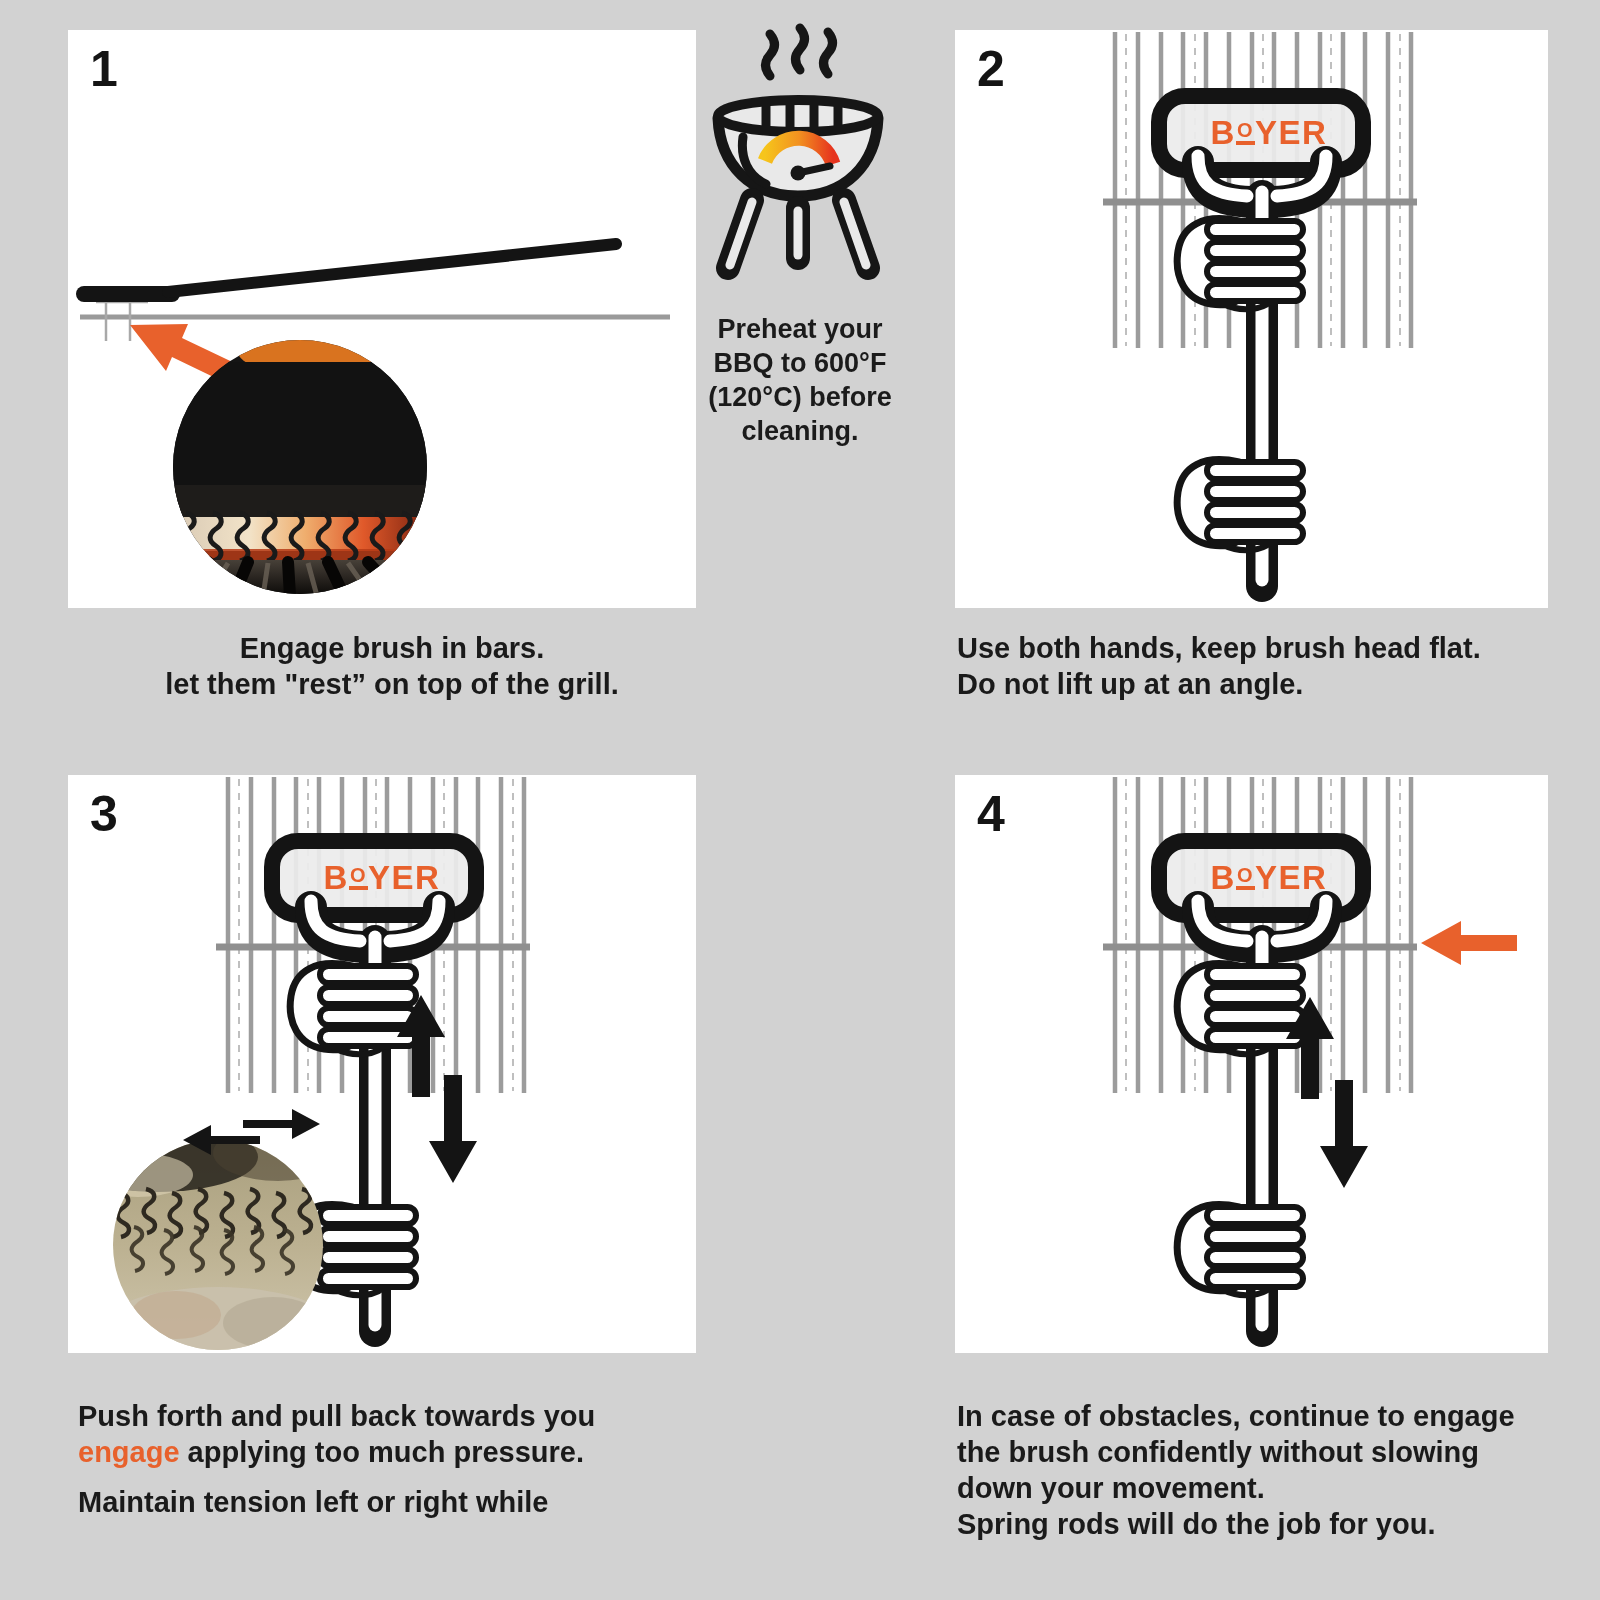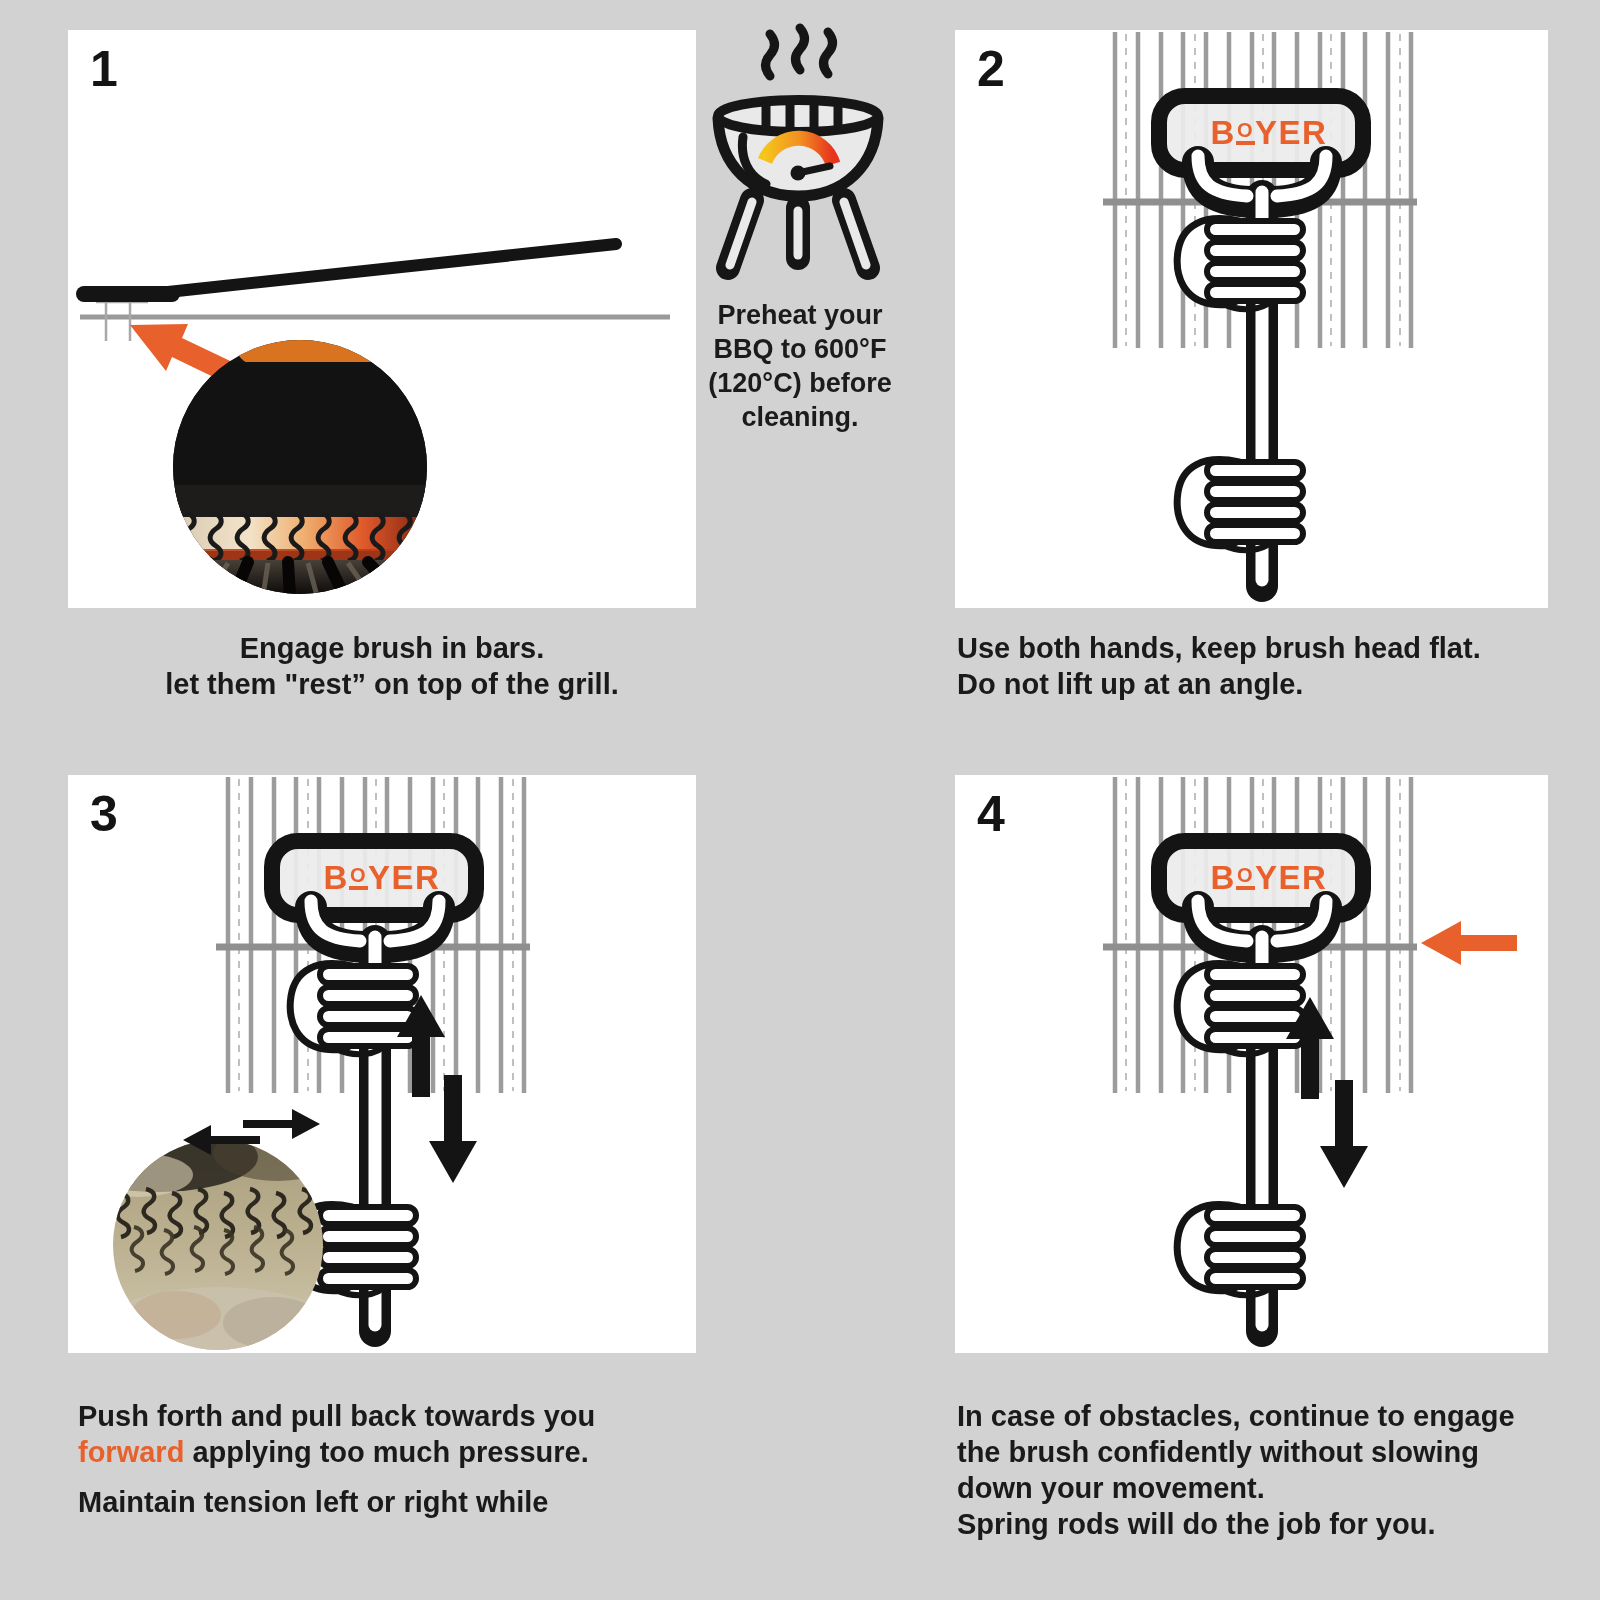--- a/index.html
+++ b/index.html
@@ -5,21 +5,21 @@
   html,body{margin:0;padding:0;background:#d2d2d2;}
   .stage{position:relative;width:1600px;height:1600px;background:#d2d2d2;overflow:hidden;
          font-family:"Liberation Sans",sans-serif;color:#1a1a1a;}
   .panel{position:absolute;background:#ffffff;}
   .panel svg{display:block;width:100%;height:100%;}
   .stepnum{position:absolute;font-size:50px;font-weight:700;color:#141414;line-height:1;}
   .caption{position:absolute;font-size:29px;font-weight:700;line-height:36px;color:#1a1a1a;width:680px;}
   .caption .line{display:block;}
   .caption .para-gap{margin-top:14px;}
   .hl{color:#e8612c;}
-  .preheat{position:absolute;left:650px;top:298px;width:300px;text-align:center;
+  .preheat{position:absolute;left:650px;top:312px;width:300px;text-align:center;
            font-size:27px;font-weight:700;line-height:34px;color:#1b1b1b;}
   .preheat .line{display:block;}
   .bbq-icon{position:absolute;left:690px;top:18px;width:220px;height:268px;}
   .logo{position:absolute;width:188px;height:42px;line-height:42px;text-align:center;
         color:#e8612c;font-weight:700;letter-spacing:1.5px;white-space:nowrap;padding-left:8px;}
   .logo .big{font-size:33px;}
   .logo .small-o{font-size:20px;position:relative;top:-7px;display:inline-block;
                  border-bottom:4px solid #e8612c;padding:0 1px 1px;line-height:1;}
   .defs-holder{position:absolute;width:0;height:0;overflow:hidden;}
 </style>
@@ -297,21 +297,21 @@
     <span class="line">let them "rest” on top of the grill.</span>
   </div>
 
   <div class="caption" style="left:957px;top:630px;">
     <span class="line">Use both hands, keep brush head flat.</span>
     <span class="line">Do not lift up at an angle.</span>
   </div>
 
   <div class="caption" style="left:78px;top:1398px;">
     <span class="line">Push forth and pull back towards you</span>
-    <span class="line"><span class="hl">forward</span><span> applying too much pressure.</span></span>
+    <span class="line"><span class="hl">engage</span><span> applying too much pressure.</span></span>
     <span class="line para-gap">Maintain tension left or right while</span>
   </div>
 
   <div class="caption" style="left:957px;top:1398px;">
     <span class="line">In case of obstacles, continue to engage</span>
     <span class="line">the brush confidently without slowing</span>
     <span class="line">down your movement.</span>
     <span class="line">Spring rods will do the job for you.</span>
   </div>
 

